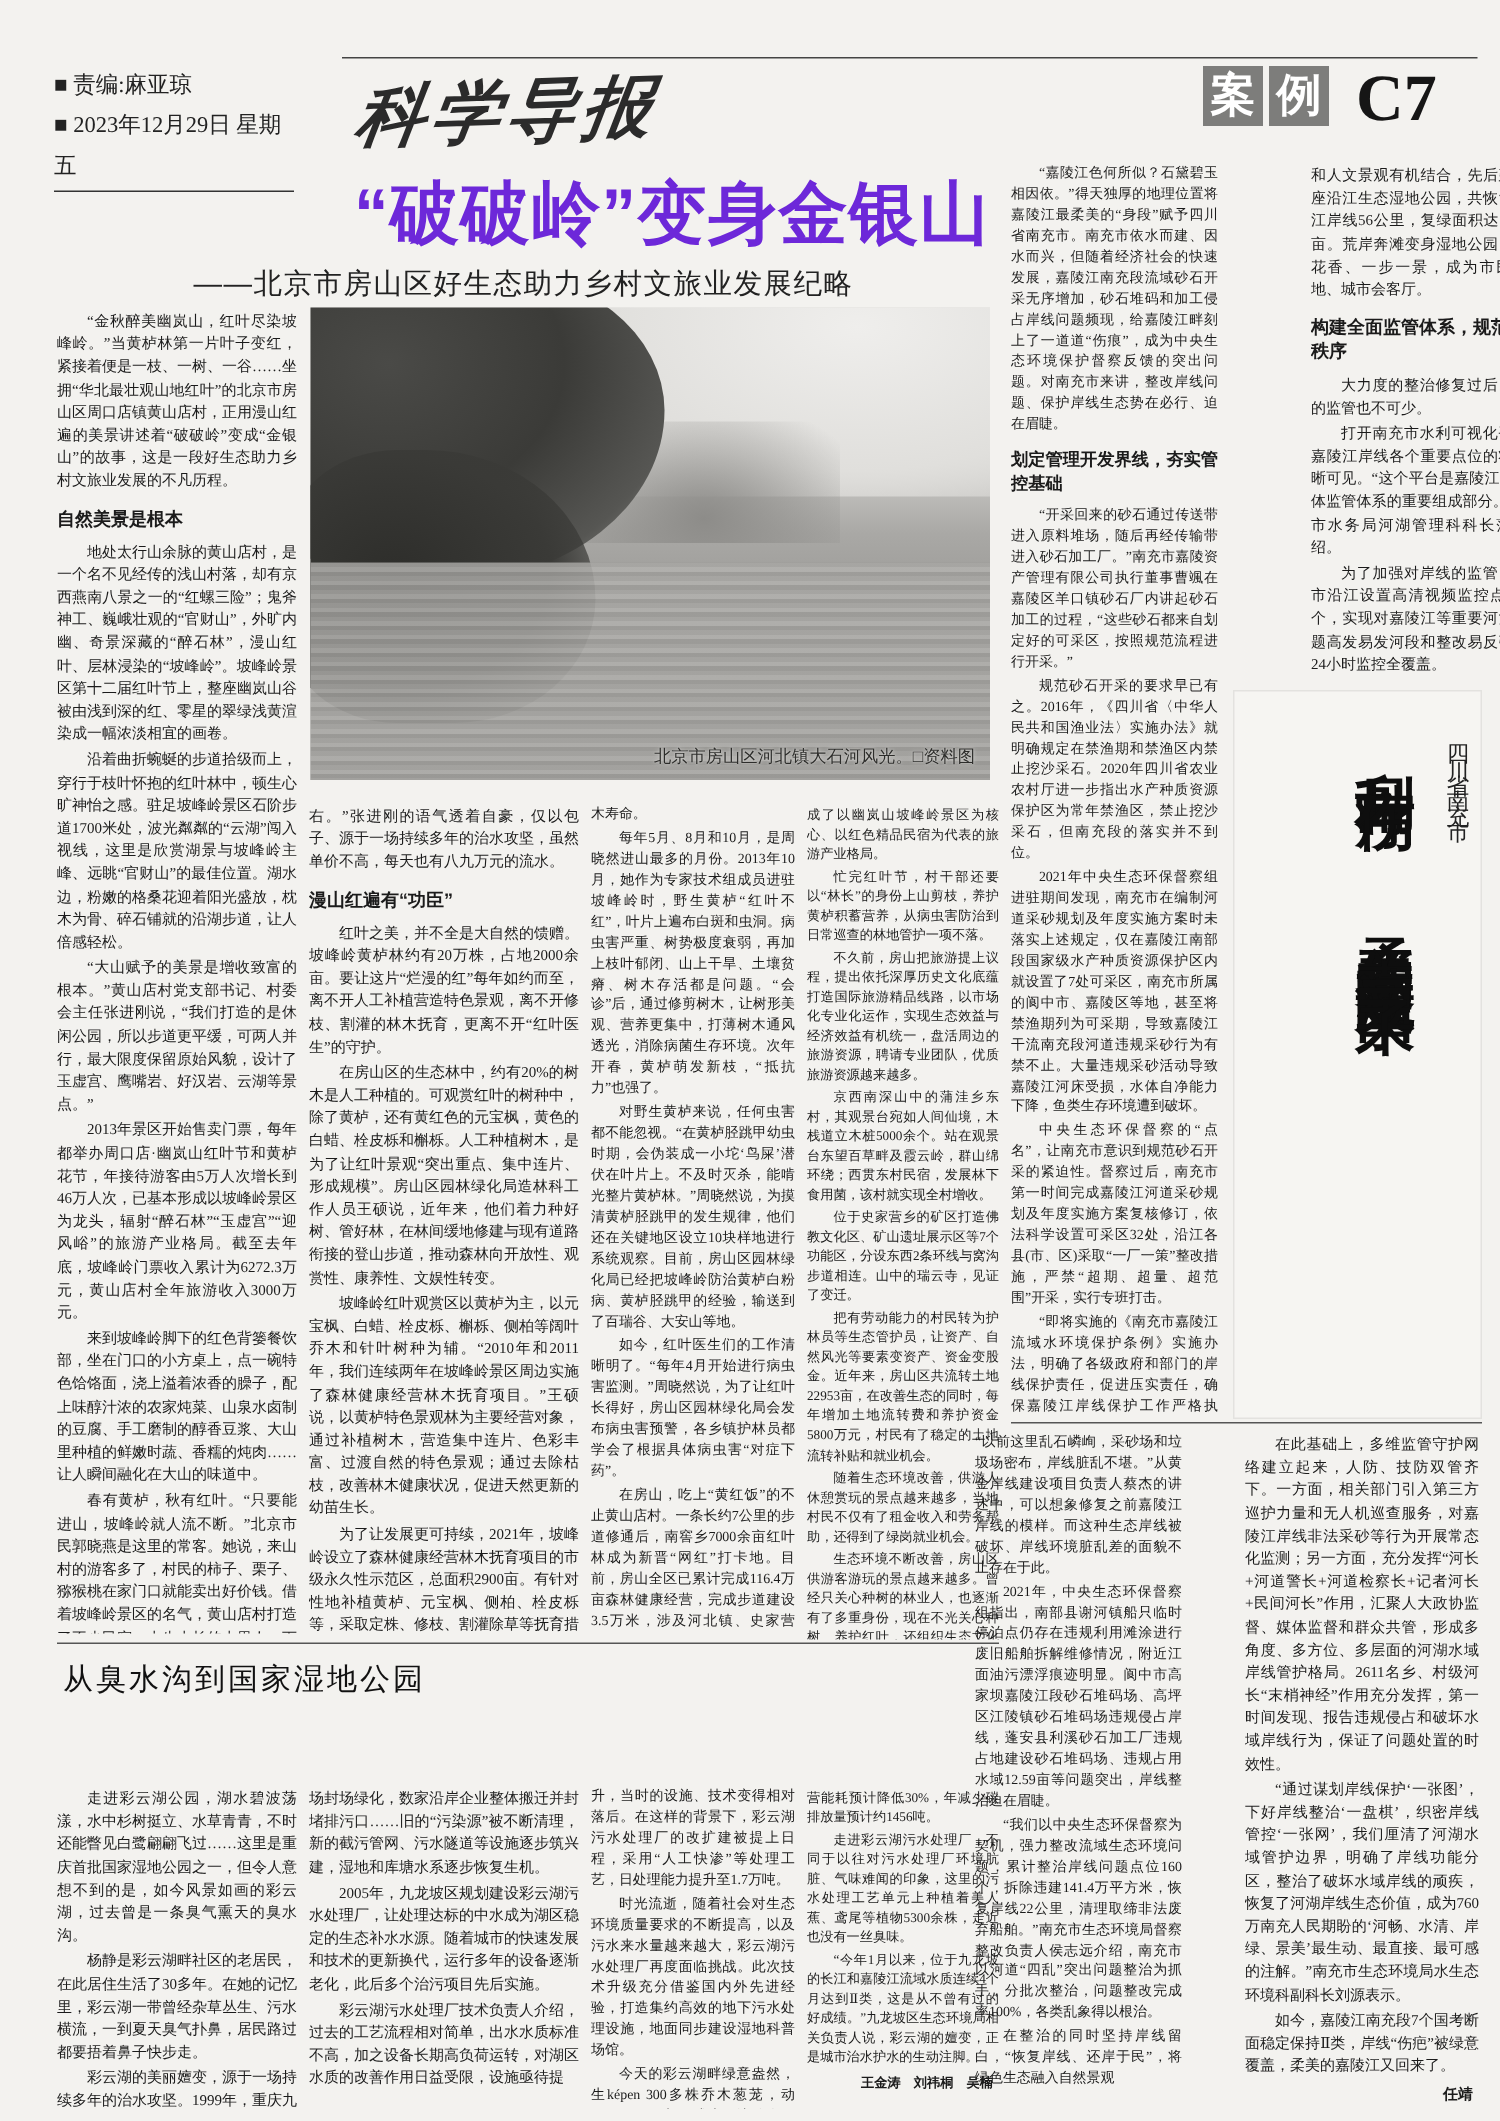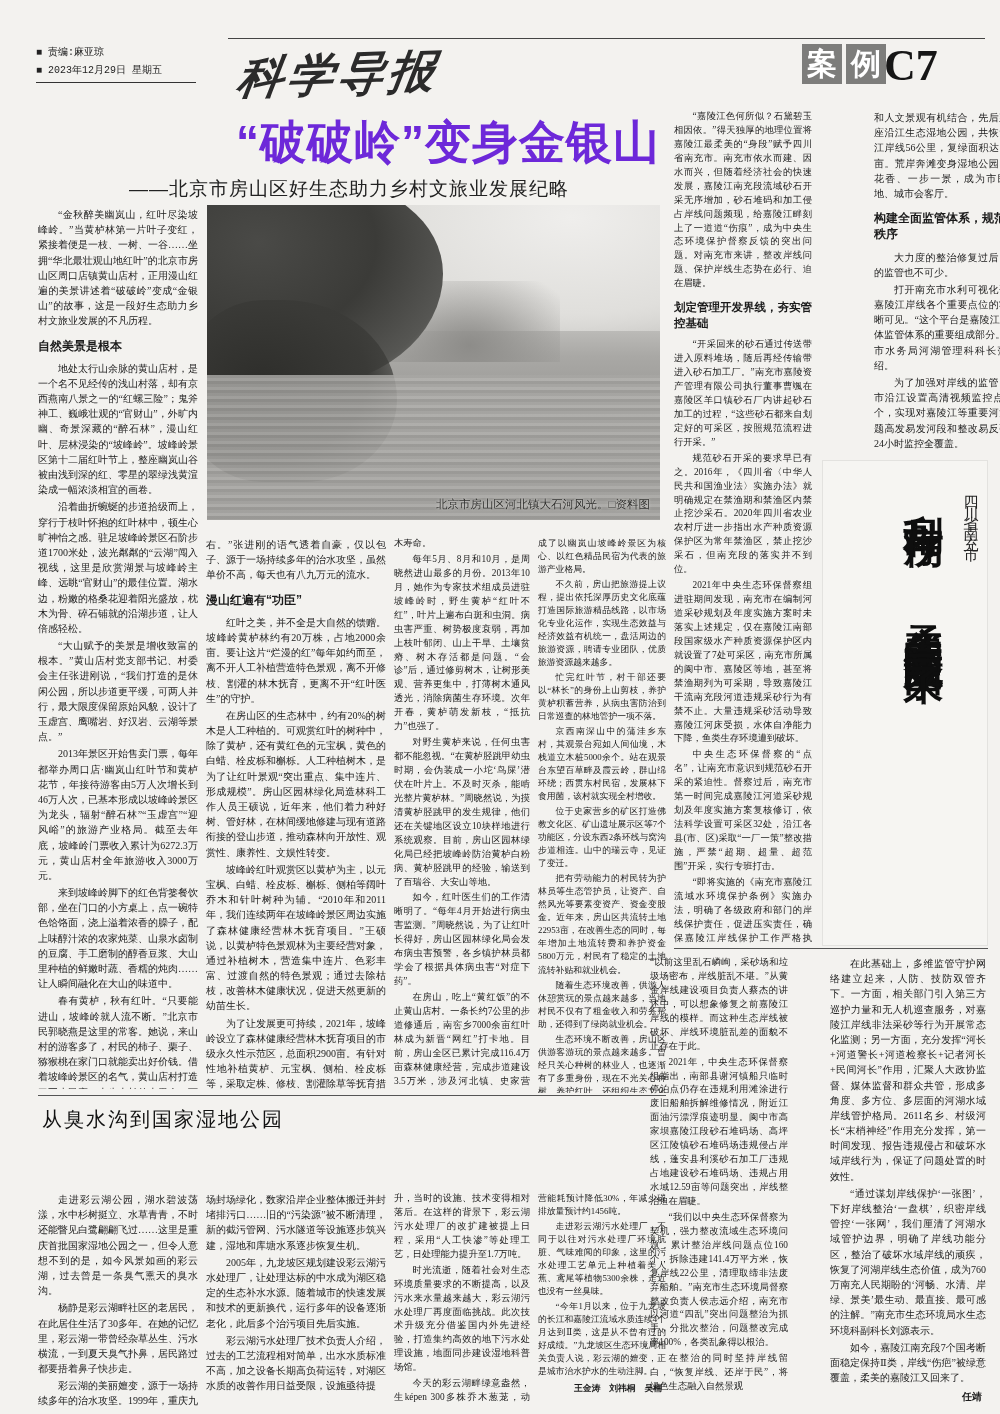--- a/index.html
+++ b/index.html
@@ -1,20 +1,20 @@
 <!DOCTYPE html>
 <html><head>
 <meta charset="utf-8">
 <style>
   html,body{margin:0;padding:0;}
   body{background:#e8e7e5;font-family:"Liberation Serif","DejaVu Serif",serif;}
   #paper{position:relative;width:1000px;height:1414px;background:#f3f2ef;color:#1c1c1c;overflow:hidden;margin:0 auto;}
   .abs{position:absolute;}
   
-  .hdr-small{font-family:Liberation Mono, monospace;font-size:10px;color:#222;line-height:1.8;}
+  .hdr-small{font-family:Liberation Serif, serif;font-size:15px;color:#222;line-height:1.8;}
   .hdr-rule{border-bottom:1.5px solid #333;}
   .topline{border-top:1.5px solid #444;}
   .masthead{font-family:"Liberation Serif",serif;font-weight:bold;font-style:italic;font-size:46px;color:#2b2b2b;transform:skewX(-10deg) rotate(-2deg);letter-spacing:4px;}
   .secbox{display:inline-block;width:40px;height:40px;background:#7d7d7b;color:#fff;font-family:"Liberation Sans",sans-serif;font-weight:bold;font-size:30px;line-height:40px;text-align:center;margin-left:4px;}
   .pageno{font-family:"Liberation Serif",serif;font-weight:bold;font-size:44px;color:#161616;}
   
   .headline1{font-family:"Liberation Sans",sans-serif;font-weight:900;font-size:46px;letter-spacing:1px;text-align:right;color:#6d28d9;}
   .subtitle1{font-family:"Liberation Sans",sans-serif;font-size:19px;text-align:center;color:#222;margin-top:10px;letter-spacing:1px;}
   .col{text-align:justify;overflow:hidden;color:#1b1b1b;}
   .col p{margin:0 0 2px 0;}
@@ -51,21 +51,21 @@
 
   <div class="abs topline" style="left:228px;top:38px;width:757px;height:0;"></div>
   <div class="abs" style="left:36px;top:44px;width:160px;">
     <div class="hdr-small">■ 责编:麻亚琼</div>
     <div class="hdr-small hdr-rule" style="padding-bottom:2px;">■ 2023年12月29日 星期五</div>
   </div>
   <div class="abs masthead" style="left:238px;top:44px;">科学导报</div>
   <div class="abs" style="left:798px;top:44px;">
     <span class="secbox">案</span><span class="secbox">例</span>
   </div>
-  <div class="abs pageno" style="left:884px;top:40px;font-family:Liberation Serif, serif;">C7</div>
+  <div class="abs pageno" style="left:904px;top:40px;font-family:Liberation Serif, serif;">C7</div>
 
   <div class="abs headline1" style="left:38px;top:112px;width:622px;">“破破岭”变身金银山</div>
   <div class="abs subtitle1" style="left:38px;top:166px;width:622px;">——北京市房山区好生态助力乡村文旅业发展纪略</div>
 
   <div class="abs photo" style="left:207px;top:205px;width:453px;height:315px;">
     <div class="sky"></div>
     <div class="hill"></div>
     <div class="cliff"></div>
     <div class="bush"></div>
     <div class="water"></div>
@@ -92,22 +92,22 @@
     </div>
   <div class="abs col fs93 narrow" style="left:394px;top:537px;width:136px;height:552px;">
       <p class="para-cont">木寿命。</p>
       <p class="para">每年5月、8月和10月，是周晓然进山最多的月份。2013年10月，她作为专家技术组成员进驻坡峰岭时，野生黄栌“红叶不红”，叶片上遍布白斑和虫洞。病虫害严重、树势极度衰弱，再加上枝叶郁闭、山上干旱、土壤贫瘠、树木存活都是问题。“会诊”后，通过修剪树木，让树形美观、营养更集中，打薄树木通风透光，消除病菌生存环境。次年开春，黄栌萌发新枝，“抵抗力”也强了。</p>
       <p class="para">对野生黄栌来说，任何虫害都不能忽视。“在黄栌胫跳甲幼虫时期，会伪装成一小坨‘鸟屎’潜伏在叶片上。不及时灭杀，能啃光整片黄栌林。”周晓然说，为摸清黄栌胫跳甲的发生规律，他们还在关键地区设立10块样地进行系统观察。目前，房山区园林绿化局已经把坡峰岭防治黄栌白粉病、黄栌胫跳甲的经验，输送到了百瑞谷、大安山等地。</p>
       <p class="para">如今，红叶医生们的工作清晰明了。“每年4月开始进行病虫害监测。”周晓然说，为了让红叶长得好，房山区园林绿化局会发布病虫害预警，各乡镇护林员都学会了根据具体病虫害“对症下药”。</p>
       <p class="para">在房山，吃上“黄红饭”的不止黄山店村。一条长约7公里的步道修通后，南窖乡7000余亩红叶林成为新晋“网红”打卡地。目前，房山全区已累计完成116.4万亩森林健康经营，完成步道建设3.5万米，涉及河北镇、史家营乡、霞云岭乡、大安山乡等15个山区丘陵乡镇。</p>
     </div>
   <div class="abs col fs88 narrow" style="left:538px;top:537px;width:128px;height:556px;">
       <p class="para-cont">成了以幽岚山坡峰岭景区为核心、以红色精品民宿为代表的旅游产业格局。</p>
+      <p class="para">忙完红叶节，村干部还要以“林长”的身份上山剪枝，养护黄栌积蓄营养，从病虫害防治到日常巡查的林地管护一项不落。</p>
       <p class="para">不久前，房山把旅游提上议程，提出依托深厚历史文化底蕴打造国际旅游精品线路，以市场化专业化运作，实现生态效益与经济效益有机统一，盘活周边的旅游资源，聘请专业团队，优质旅游资源越来越多。</p>
-      <p class="para">忙完红叶节，村干部还要以“林长”的身份上山剪枝，养护黄栌积蓄营养，从病虫害防治到日常巡查的林地管护一项不落。</p>
       <p class="para">京西南深山中的蒲洼乡东村，其观景台宛如人间仙境，木栈道立木桩5000余个。站在观景台东望百草畔及霞云岭，群山绵环绕；西贯东村民宿，发展林下食用菌，该村就实现全村增收。</p>
       <p class="para">位于史家营乡的矿区打造佛教文化区、矿山遗址展示区等7个功能区，分设东西2条环线与窝沟步道相连。山中的瑞云寺，见证了变迁。</p>
       <p class="para">把有劳动能力的村民转为护林员等生态管护员，让资产、自然风光等要素变资产、资金变股金。近年来，房山区共流转土地22953亩，在改善生态的同时，每年增加土地流转费和养护资金5800万元，村民有了稳定的土地流转补贴和就业机会。</p>
       <p class="para">随着生态环境改善，供游人休憩赏玩的景点越来越多，当地村民不仅有了租金收入和劳务帮助，还得到了绿岗就业机会。</p>
       <p class="para">生态环境不断改善，房山区供游客游玩的景点越来越多。曾经只关心种树的林业人，也逐渐有了多重身份，现在不光关心种树、养护红叶，还组织生态文化活动，做昆虫标本。平常爱往山里钻的周晓然，周末也会化身“孩子王”，让下一代了解绿色生态的难能可贵。</p>
     </div>
 
   <div class="abs col fs93 narrow" style="left:674px;top:110px;width:138px;height:834px;">
       <p class="para">“嘉陵江色何所似？石黛碧玉相因依。”得天独厚的地理位置将嘉陵江最柔美的“身段”赋予四川省南充市。南充市依水而建、因水而兴，但随着经济社会的快速发展，嘉陵江南充段流域砂石开采无序增加，砂石堆码和加工侵占岸线问题频现，给嘉陵江畔刻上了一道道“伤痕”，成为中央生态环境保护督察反馈的突出问题。对南充市来讲，整改岸线问题、保护岸线生态势在必行、迫在眉睫。</p>
       <p class="col-h">划定管理开发界线，夯实管控基础</p>

